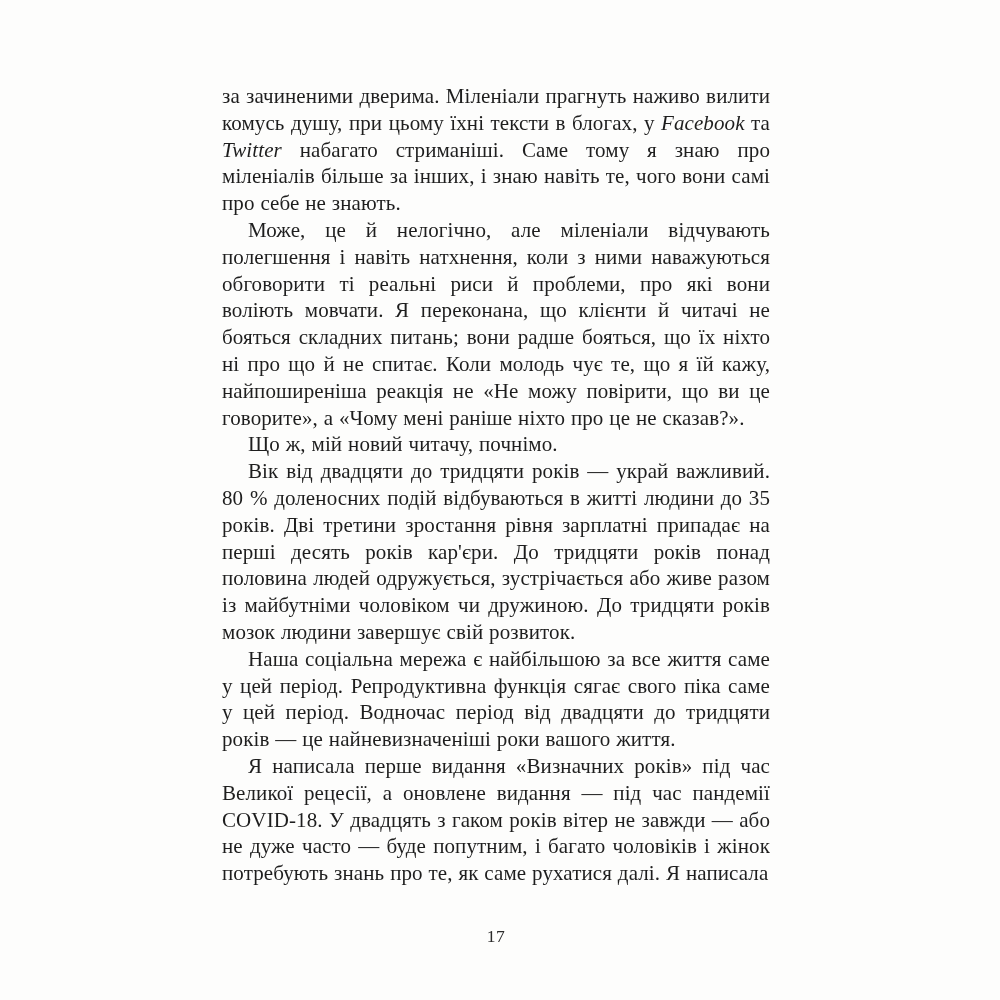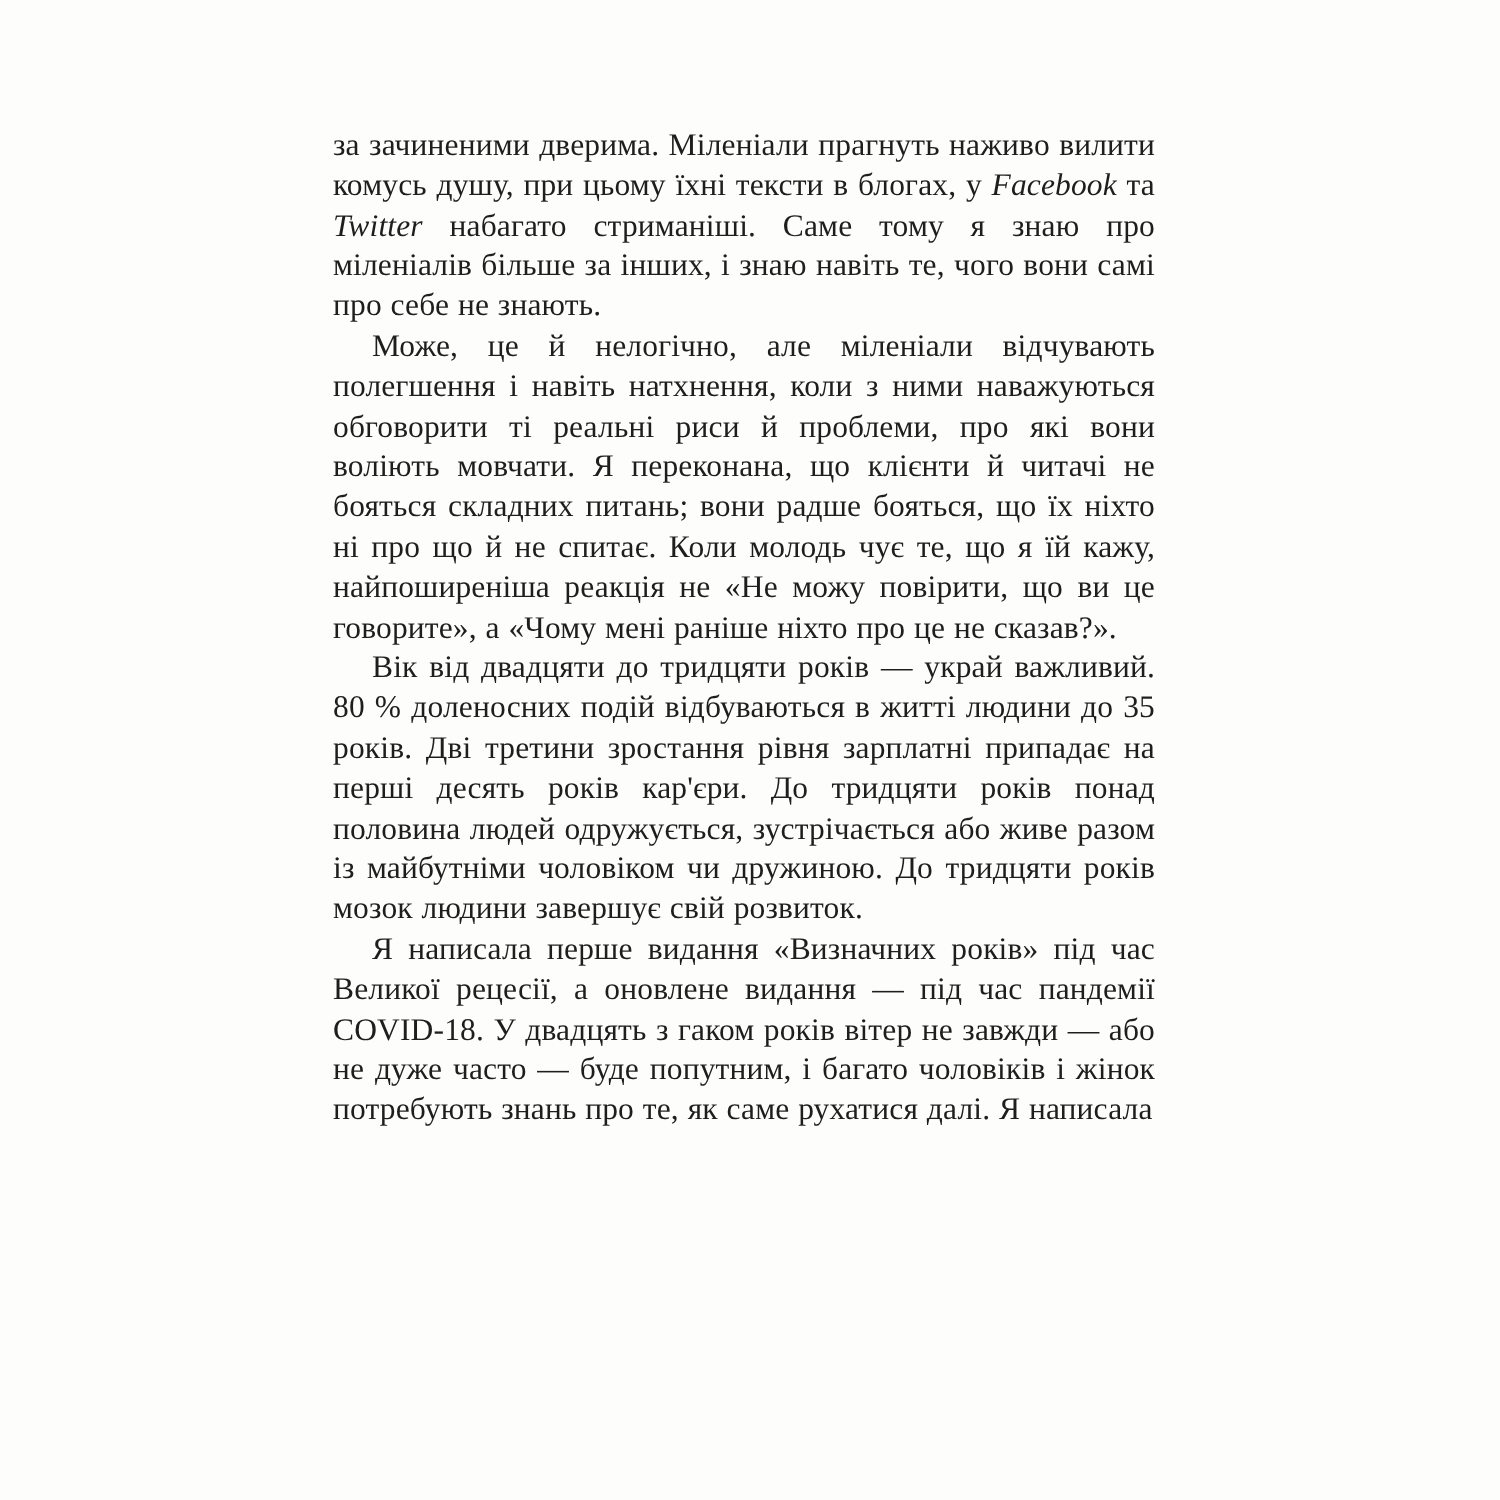--- a/index.html
+++ b/index.html
@@ -54,16 +54,19 @@
     letter-spacing: 0.5px;
   }
 </style>
 </head>
 <body>
 
 <div class="book-page">
   <div class="text-block">
       <p class="para"><span>за зачиненими дверима. Міленіали прагнуть наживо вилити комусь душу, при цьому їхні тексти в блогах, у </span><i>Facebook</i><span> та </span><i>Twitter</i><span> набагато стриманіші. Саме тому я знаю про міленіалів більше за інших, і знаю навіть те, чого вони самі про себе не знають.</span></p>
       <p class="para indent"><span>Може, це й нелогічно, але міленіали відчувають полегшення і навіть натхнення, коли з ними наважуються обговорити ті реальні риси й проблеми, про які вони воліють мовчати. Я переконана, що клієнти й читачі не бояться складних питань; вони радше бояться, що їх ніхто ні про що й не спитає. Коли молодь чує те, що я їй кажу, найпоширеніша реакція не «Не можу повірити, що ви це говорите», а «Чому мені раніше ніхто про це не сказав?».</span></p>
+      <p class="para indent"><span>Що ж, мій новий читачу, почнімо.</span></p>
       <p class="para indent"><span>Вік від двадцяти до тридцяти років — украй важливий. 80 % доленосних подій відбуваються в житті людини до 35 років. Дві третини зростання рівня зарплатні припадає на перші десять років кар'єри. До тридцяти років понад половина людей одружується, зустрічається або живе разом із майбутніми чоловіком чи дружиною. До тридцяти років мозок людини завершує свій розвиток.</span></p>
+      <p class="para indent"><span>Наша соціальна мережа є найбільшою за все життя саме у цей період. Репродуктивна функція сягає свого піка саме у цей період. Водночас період від двадцяти до тридцяти років — це найневизначеніші роки вашого життя.</span></p>
       <p class="para indent"><span>Я написала перше видання «Визначних років» під час Великої рецесії, а оновлене видання — під час пандемії COVID-18. У двадцять з гаком років вітер не завжди — або не дуже часто — буде попутним, і багато чоловіків і жінок потребують знань про те, як саме рухатися далі. Я написала</span></p>
     </div>
+  <div class="page-number">17</div>
 </div>
 
 </body></html>

